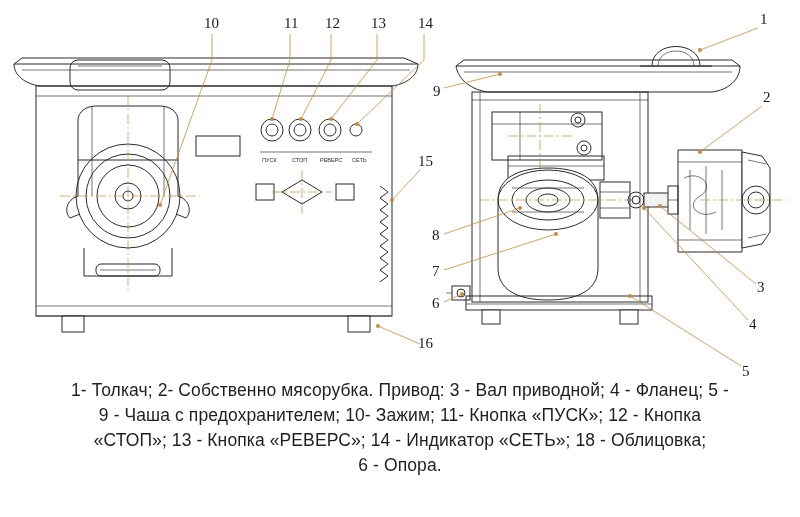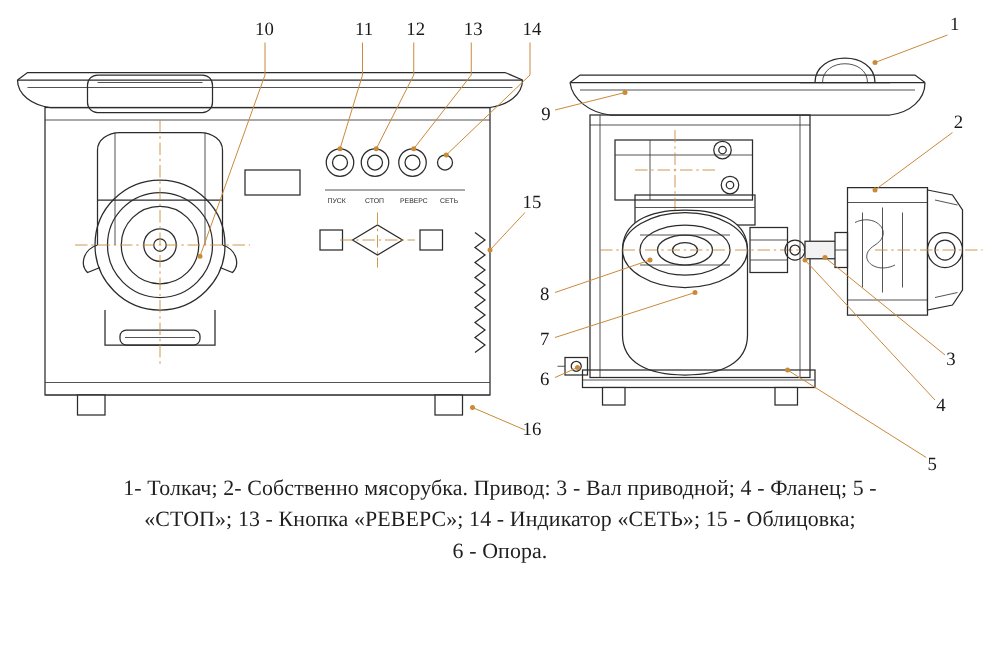--- a/index.html
+++ b/index.html
@@ -23,21 +23,21 @@
   }
   #figure svg {
     display: block;
   }
   .caption {
     position: absolute;
     left: 0;
     top: 378px;
     width: 800px;
     text-align: center;
-    font-family: Liberation Serif, serif;
+    font-family: Liberation Sans, sans-serif;
     font-size: 17.5px;
     line-height: 25px;
     color: #1f1f1f;
     letter-spacing: 0.1px;
   }
   .caption p {
     margin: 0;
     padding: 0 18px;
   }
   .callout-label {
@@ -256,15 +256,16 @@
     <text class="callout-label" x="763" y="102">2</text>
     <text class="callout-label" x="757" y="292">3</text>
     <text class="callout-label" x="749" y="329">4</text>
     <text class="callout-label" x="742" y="376">5</text>
   </g>
 </svg>
 </div>
 
 <div class="caption">
   <p>1- Толкач; 2- Собственно мясорубка. Привод: 3 - Вал приводной; 4 - Фланец; 5 -</p>
-  <p>«СТОП»; 13 -  Кнопка «РЕВЕРС»; 14 - Индикатор «СЕТЬ»; 15 - Облицовка;</p>
+  <p>9 - Чаша с предохранителем; 10- Зажим; 11- Кнопка «ПУСК»; 12 - Кнопка</p>
+  <p>«СТОП»; 13 -  Кнопка «РЕВЕРС»; 14 - Индикатор «СЕТЬ»; 18 - Облицовка;</p>
   <p>6 - Опора.</p>
 </div>
 
 </body></html>

